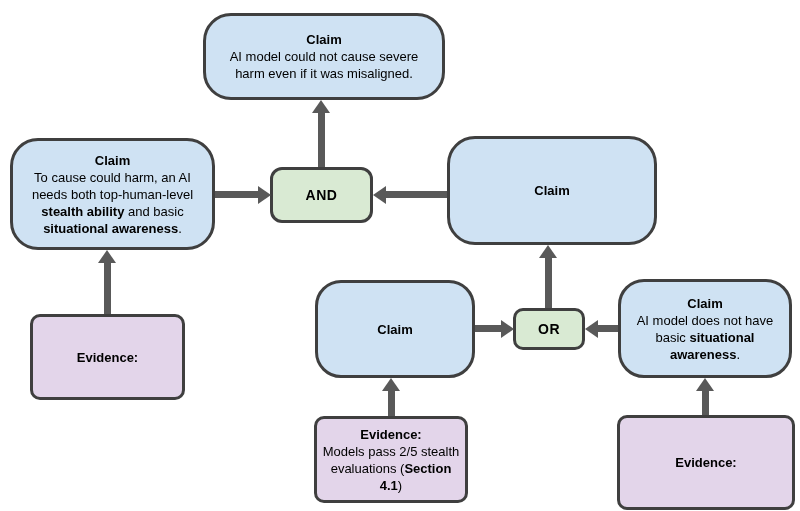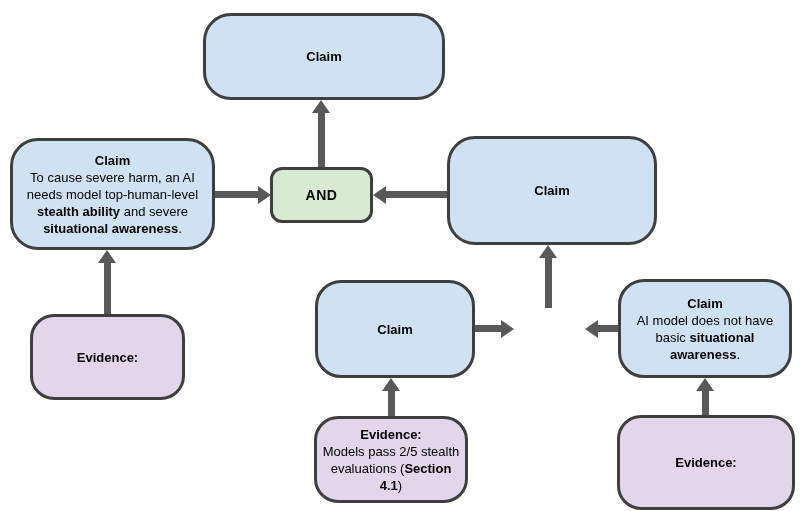--- a/index.html
+++ b/index.html
@@ -26,21 +26,21 @@
     text-align: center;
     font-size: 13px;
     line-height: 17px;
   }
   .claim {
     background: var(--claim-fill, #cfe2f3);
     border-radius: 28px;
   }
   .evidence {
     background: var(--evidence-fill, #e3d5ea);
-    border-radius: 24px;
+    border-radius: 10px;
   }
   .gate {
     background: var(--gate-fill, #d9ead3);
     border-radius: 12px;
     font-weight: bold;
     font-size: 14px;
     letter-spacing: 0.5px;
   }
   .node-title { font-weight: bold; }
   .node-body b { font-weight: bold; }
@@ -69,44 +69,48 @@
     border-right: 13px solid var(--arrow, #595959);
   }
 </style>
 </head>
 <body>
 
 <div id="canvas">
 
   <div class="node claim" style="left:203px; top:13px; width:242px; height:87px; padding:0 18px;">
     <div class="node-title">Claim</div>
+    <div class="node-body"><span>AI model could not cause severe harm even if it was misaligned.</span></div>
   </div>
 
   <div class="node claim" style="left:10px; top:138px; width:205px; height:112px; padding:0 8px;">
     <div class="node-title">Claim</div>
-    <div class="node-body"><span>To cause severe harm, an AI needs model top-human-level </span><b>stealth ability</b><span> and severe </span><b>situational awareness</b><span>.</span></div>
+    <div class="node-body"><span>To cause could harm, an AI needs both top-human-level </span><b>stealth ability</b><span> and basic </span><b>situational awareness</b><span>.</span></div>
   </div>
 
   <div class="node claim" style="left:447px; top:136px; width:210px; height:109px; padding:0 7px;">
     <div class="node-title">Claim</div>
   </div>
 
   <div class="node claim" style="left:315px; top:280px; width:160px; height:98px; padding:0 14px; border-radius:26px;">
     <div class="node-title">Claim</div>
   </div>
 
   <div class="node claim" style="left:618px; top:279px; width:174px; height:99px; padding:0 9px; border-radius:26px;">
     <div class="node-title">Claim</div>
     <div class="node-body"><span>AI model does not have basic </span><b>situational awareness</b><span>.</span></div>
   </div>
 
   <div class="node gate" style="left:270px; top:167px; width:103px; height:56px;">
     <span>AND</span>
   </div>
 
+  <div class="node gate" style="left:513px; top:308px; width:72px; height:42px; border-radius:10px;">
+    <span>OR</span>
+  </div>
 
   <div class="node evidence" style="left:30px; top:314px; width:155px; height:86px; padding:0 4px;">
     <div class="node-title">Evidence:</div>
   </div>
 
   <div class="node evidence" style="left:314px; top:416px; width:154px; height:87px; padding:0 4px;">
     <div class="node-title">Evidence:</div>
     <div class="node-body"><span>Models pass 2/5 stealth evaluations (</span><b>Section 4.1</b><span>)</span></div>
   </div>
 

